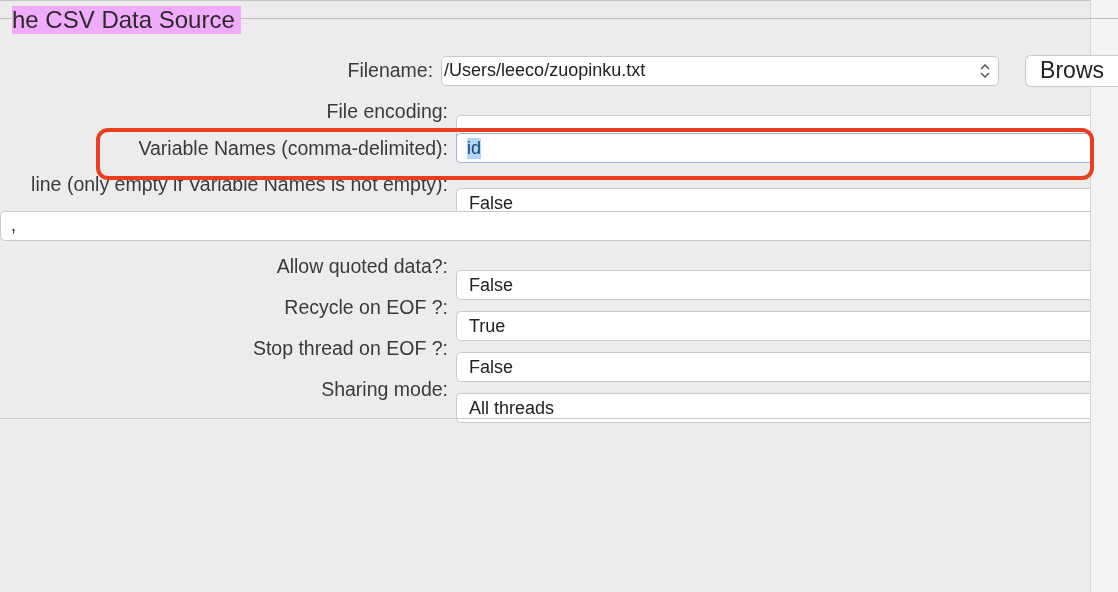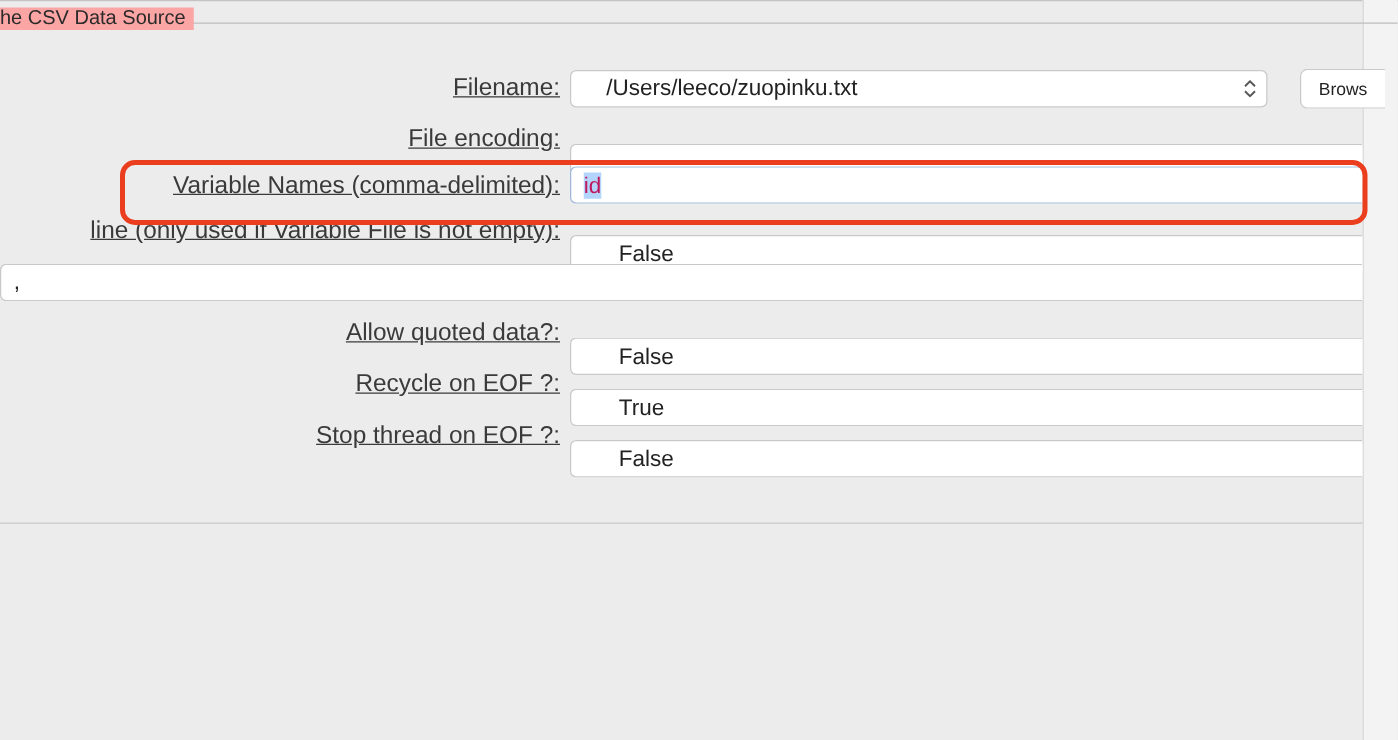--- a/index.html
+++ b/index.html
@@ -24,25 +24,25 @@
   }
   .fieldset {
     position: absolute;
     top: 14px;
     left: 0;
     right: 0;
   }
   .legend {
     position: absolute;
     top: -8px;
-    left: 0;
+    left: 12px;
     padding: 0 6px 0 0;
-    font-size: 16px;
+    font-size: 24px;
     color: #2a2a2a;
-    background: #fca5a5;
+    background: #f0abfc;
     z-index: 2;
   }
   .fieldset-line {
     position: absolute;
     top: 4px;
     left: 0;
     right: 0;
     height: 1px;
     background: #bdbdbd;
   }
@@ -58,21 +58,20 @@
     height: 41px;
     position: relative;
   }
   .label {
     width: 456px;
     text-align: right;
     padding-right: 8px;
     font-size: 19.5px;
     color: #3a3a3a;
     white-space: nowrap;
-    text-decoration: underline;
   }
   .control {
     flex: 1;
     display: flex;
     align-items: center;
   }
   .text-input {
     flex: 1;
     height: 30px;
     background: #fff;
@@ -83,21 +82,21 @@
     display: flex;
     align-items: center;
     color: #222;
   }
   .combo {
     flex: 1;
     height: 30px;
     background: #fff;
     border: 1px solid #c9c9c9;
     border-radius: 5px;
-    padding: 0 28px;
+    padding: 0 2px;
     font-size: 18px;
     display: flex;
     align-items: center;
     position: relative;
     color: #222;
   }
   .combo-open-right {
     border-right: none;
     border-top-right-radius: 0;
     border-bottom-right-radius: 0;
@@ -121,21 +120,21 @@
     gap: 2px;
   }
   .spinner svg { display: block; }
   .browse-btn {
     margin-left: 26px;
     height: 32px;
     background: #fff;
     border: 1px solid #c9c9c9;
     border-radius: 6px;
     padding: 0 14px;
-    font-size: 14px;
+    font-size: 23px;
     display: flex;
     align-items: center;
     color: #222;
     border-right: none;
     border-top-right-radius: 0;
     border-bottom-right-radius: 0;
   }
   .highlight-box {
     position: absolute;
     border: 4px solid #ea3e1e;
@@ -144,21 +143,21 @@
     z-index: 10;
   }
   .combo-value {
     padding-left: 10px;
   }
   .text-value {
     display: inline;
   }
   .selected-text {
     background: #b4d5fb;
-    color: #be185d;
+    color: #0c4a6e;
     padding: 0 0px;
     text-align: right;
   }
   .bottom-line {
     position: absolute;
     left: 0;
     right: 28px;
     top: 418px;
     height: 1px;
     background: #c8c8c8;
@@ -217,21 +216,21 @@
     <div class="row" style="height:32px">
       <div class="label">Variable Names (comma-delimited):</div>
       <div class="control">
         <div class="text-input" style="border-color:#9fb8d9; margin-right:28px; border-right:none; border-top-right-radius:0; border-bottom-right-radius:0;">
           <span class="selected-text">id</span>
         </div>
       </div>
     </div>
 
     <div class="row">
-      <div class="label">line (only used if Variable File is not empty):</div>
+      <div class="label">line (only empty if Variable Names is not empty):</div>
       <div class="control">
         <div class="combo combo-open-right" style="margin-right:28px">
           <span class="combo-value">False</span>
         </div>
       </div>
     </div>
 
     <div class="row">
       <div class="control">
         <div class="text-input" style="margin-right:28px; border-right:none; border-top-right-radius:0; border-bottom-right-radius:0;">
@@ -260,19 +259,27 @@
 
     <div class="row">
       <div class="label">Stop thread on EOF ?:</div>
       <div class="control">
         <div class="combo combo-open-right" style="margin-right:28px">
           <span class="combo-value">False</span>
         </div>
       </div>
     </div>
 
+    <div class="row">
+      <div class="label">Sharing mode:</div>
+      <div class="control">
+        <div class="combo combo-open-right" style="margin-right:28px">
+          <span class="combo-value">All threads</span>
+        </div>
+      </div>
+    </div>
 
   </div>
 </div>
 
 <div class="highlight-box" style="top:128px; left:96px; width:998px; height:52px;"></div>
 
 <div class="bottom-line"></div>
 
 </body></html>

